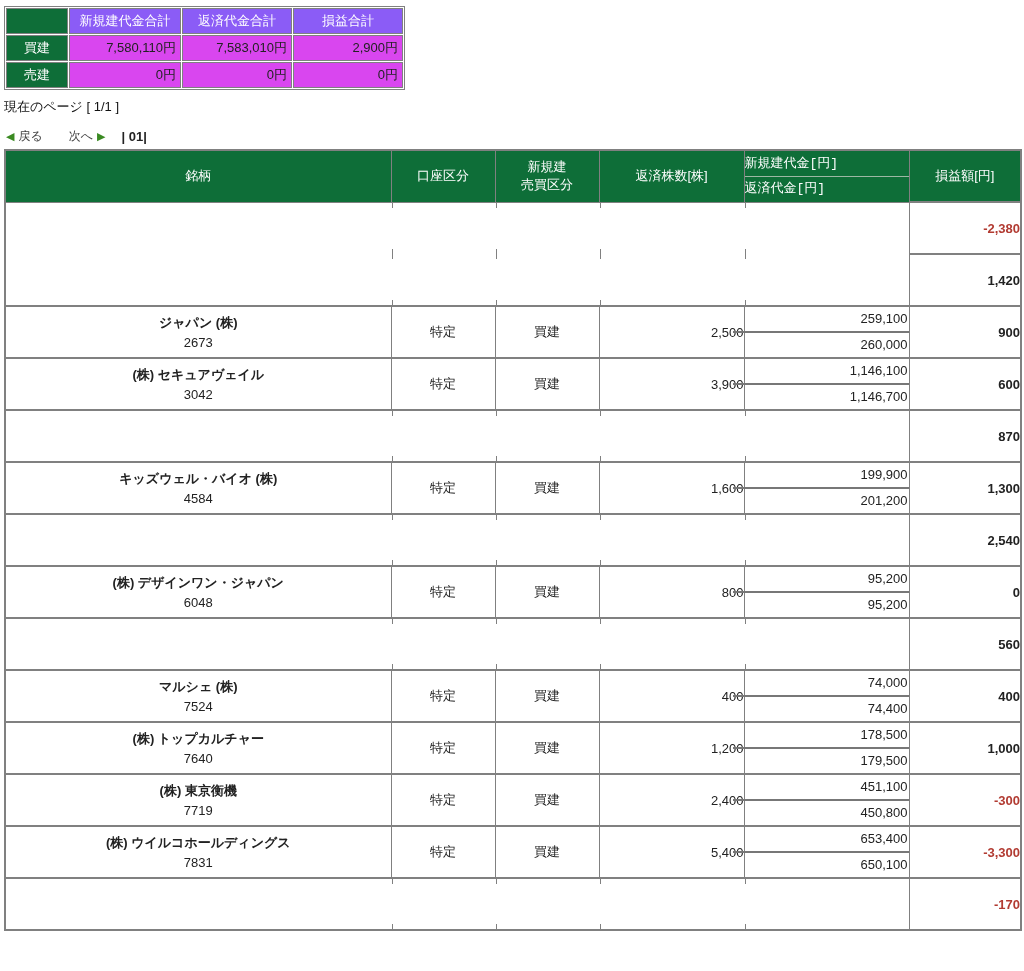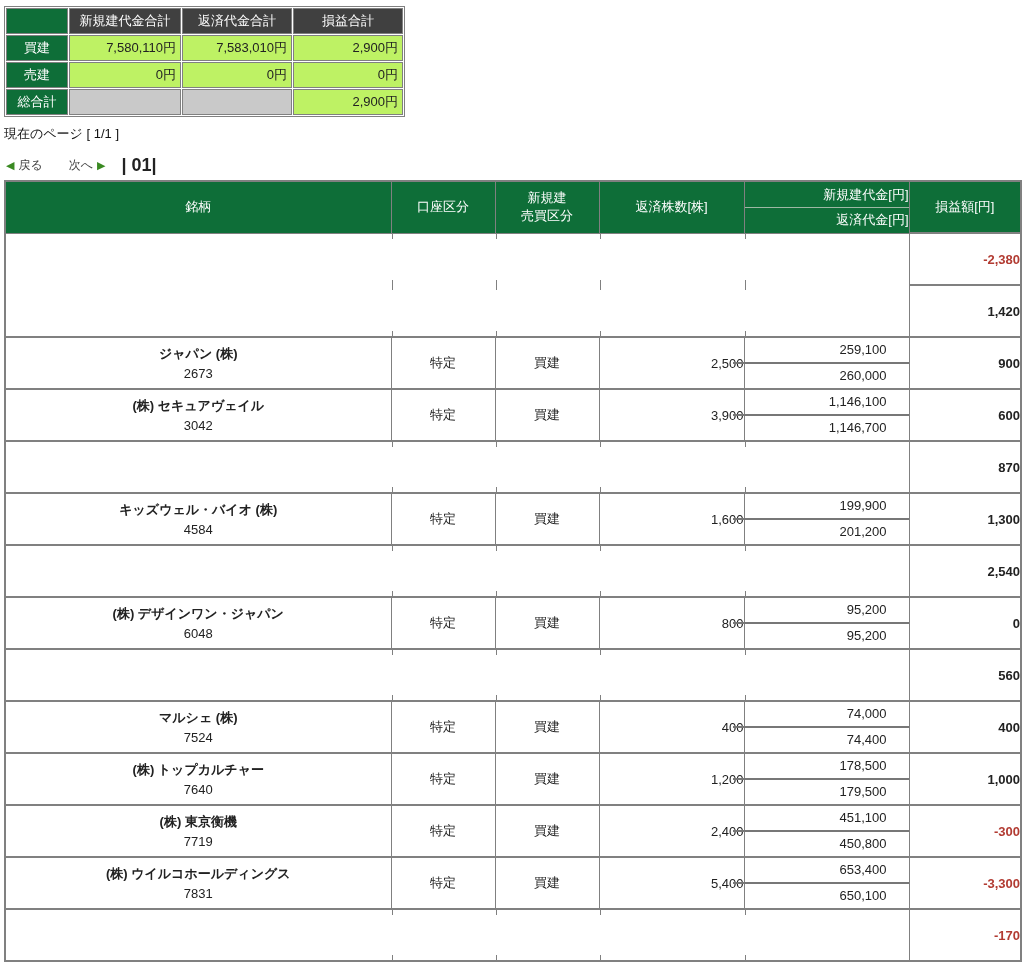--- a/index.html
+++ b/index.html
@@ -11,56 +11,56 @@
   
   .summary-table{
     border-collapse:separate;border-spacing:1px;
     background:#fff;border:1px solid #808080;
     margin:6px 0 0 4px;
   }
   .summary-table th,.summary-table td{
     border:1px solid #808080;height:24px;font-size:13px;font-weight:normal;
     padding:0 4px;white-space:nowrap;
   }
-  .sum-head{background:#404040;color:#fff;text-align:center;}
+  .sum-head{background:#8b5cf6;color:#fff;text-align:center;}
   .sum-corner{width:52px;background:#0e6e38;}
   .sum-label{background:#0e6e38;color:#fff;text-align:center;width:52px;}
-  .sum-val{background:#bef264;text-align:right;width:100px;}
+  .sum-val{background:#d946ef;text-align:right;width:100px;}
   .sum-gray{background:#c9c9c9;}
   
   .page-info{margin:8px 0 12px 4px;font-size:13px;color:#111;}
   .navbar{margin:5px 0 4px 6px;font-size:12px;color:#444;display:flex;align-items:center;gap:4px;}
   .nav-link{color:#444;cursor:pointer;}
   .arrow{color:#3a8a22;font-size:11px;line-height:1;}
   .nav-gap{width:18px;}
-  .pages{font-weight:bold;color:#222;margin-left:12px;font-size:18px;}
+  .pages{font-weight:bold;color:#222;margin-left:12px;font-size:13px;}
   
   .main-table{
     border-collapse:collapse;table-layout:fixed;
     width:1016px;margin:2px 0 0 4px;
     border:2px solid #808080;font-size:13px;
   }
   .main-table th{
     background:#0e6e38;color:#fff;font-weight:normal;
     border:1px solid #808080;height:50px;padding:0;text-align:center;
   }
   .main-table td{
     border:1px solid #808080;border-top-width:2px;border-bottom-width:2px;
     height:50px;padding:0;background:#fff;vertical-align:middle;
   }
   .th-split{padding:0;}
-  .th-split .half{height:24px;line-height:24px;text-align:right;}
+  .th-split .half{height:24px;line-height:24px;text-align:left;font-family:Liberation Mono, monospace;}
   .th-split .half.top{border-bottom:1px solid #9db8a4;}
   .c-name{text-align:center;}
   .c-name .nm{font-weight:bold;line-height:20px;padding-top:2px;}
   .c-name .cd{line-height:20px;}
   .c-acct,.c-side{text-align:center;margin-top:6px;}
   .c-shares{text-align:right;padding-right:2px;}
   .c-amt{padding:0;position:relative;}
-  .amt-top,.amt-bot{height:24px;line-height:24px;text-align:right;padding-right:22px;}
+  .amt-top,.amt-bot{height:24px;line-height:24px;text-align:right;padding-right:1px;}
   .amt-top{border-bottom:2px solid #777;position:relative;}
   .amt-top::after{content:"";position:absolute;left:-12px;bottom:-2px;width:12px;height:2px;background:#777;}
   .c-pl{text-align:right;padding-right:8px;font-weight:bold;}
   .neg{color:#b23b32;}
   
   td.ghost{
     border-left:none;border-right:none;border-top:none;border-bottom:none;
     background-color:#fff;
     background-image:
       linear-gradient(#808080,#808080),linear-gradient(#808080,#808080),
@@ -88,26 +88,20 @@
     <td class="sum-label">買建</td>
     <td class="sum-val">7,580,110円</td>
     <td class="sum-val">7,583,010円</td>
     <td class="sum-val">2,900円</td>
   </tr>
   <tr>
     <td class="sum-label">売建</td>
     <td class="sum-val">0円</td>
     <td class="sum-val">0円</td>
     <td class="sum-val">0円</td>
-  </tr>
-  <tr>
-    <td class="sum-label">総合計</td>
-    <td class="sum-val sum-gray"></td>
-    <td class="sum-val sum-gray"></td>
-    <td class="sum-val">2,900円</td>
   </tr>
 </tbody>
   </table>
 
 <div class="page-info">現在のページ [ 1/1 ]</div>
 
 <div class="navbar">
   <span class="arrow">◀</span>
   <span class="nav-link">戻る</span>
   <span class="nav-gap"></span>

